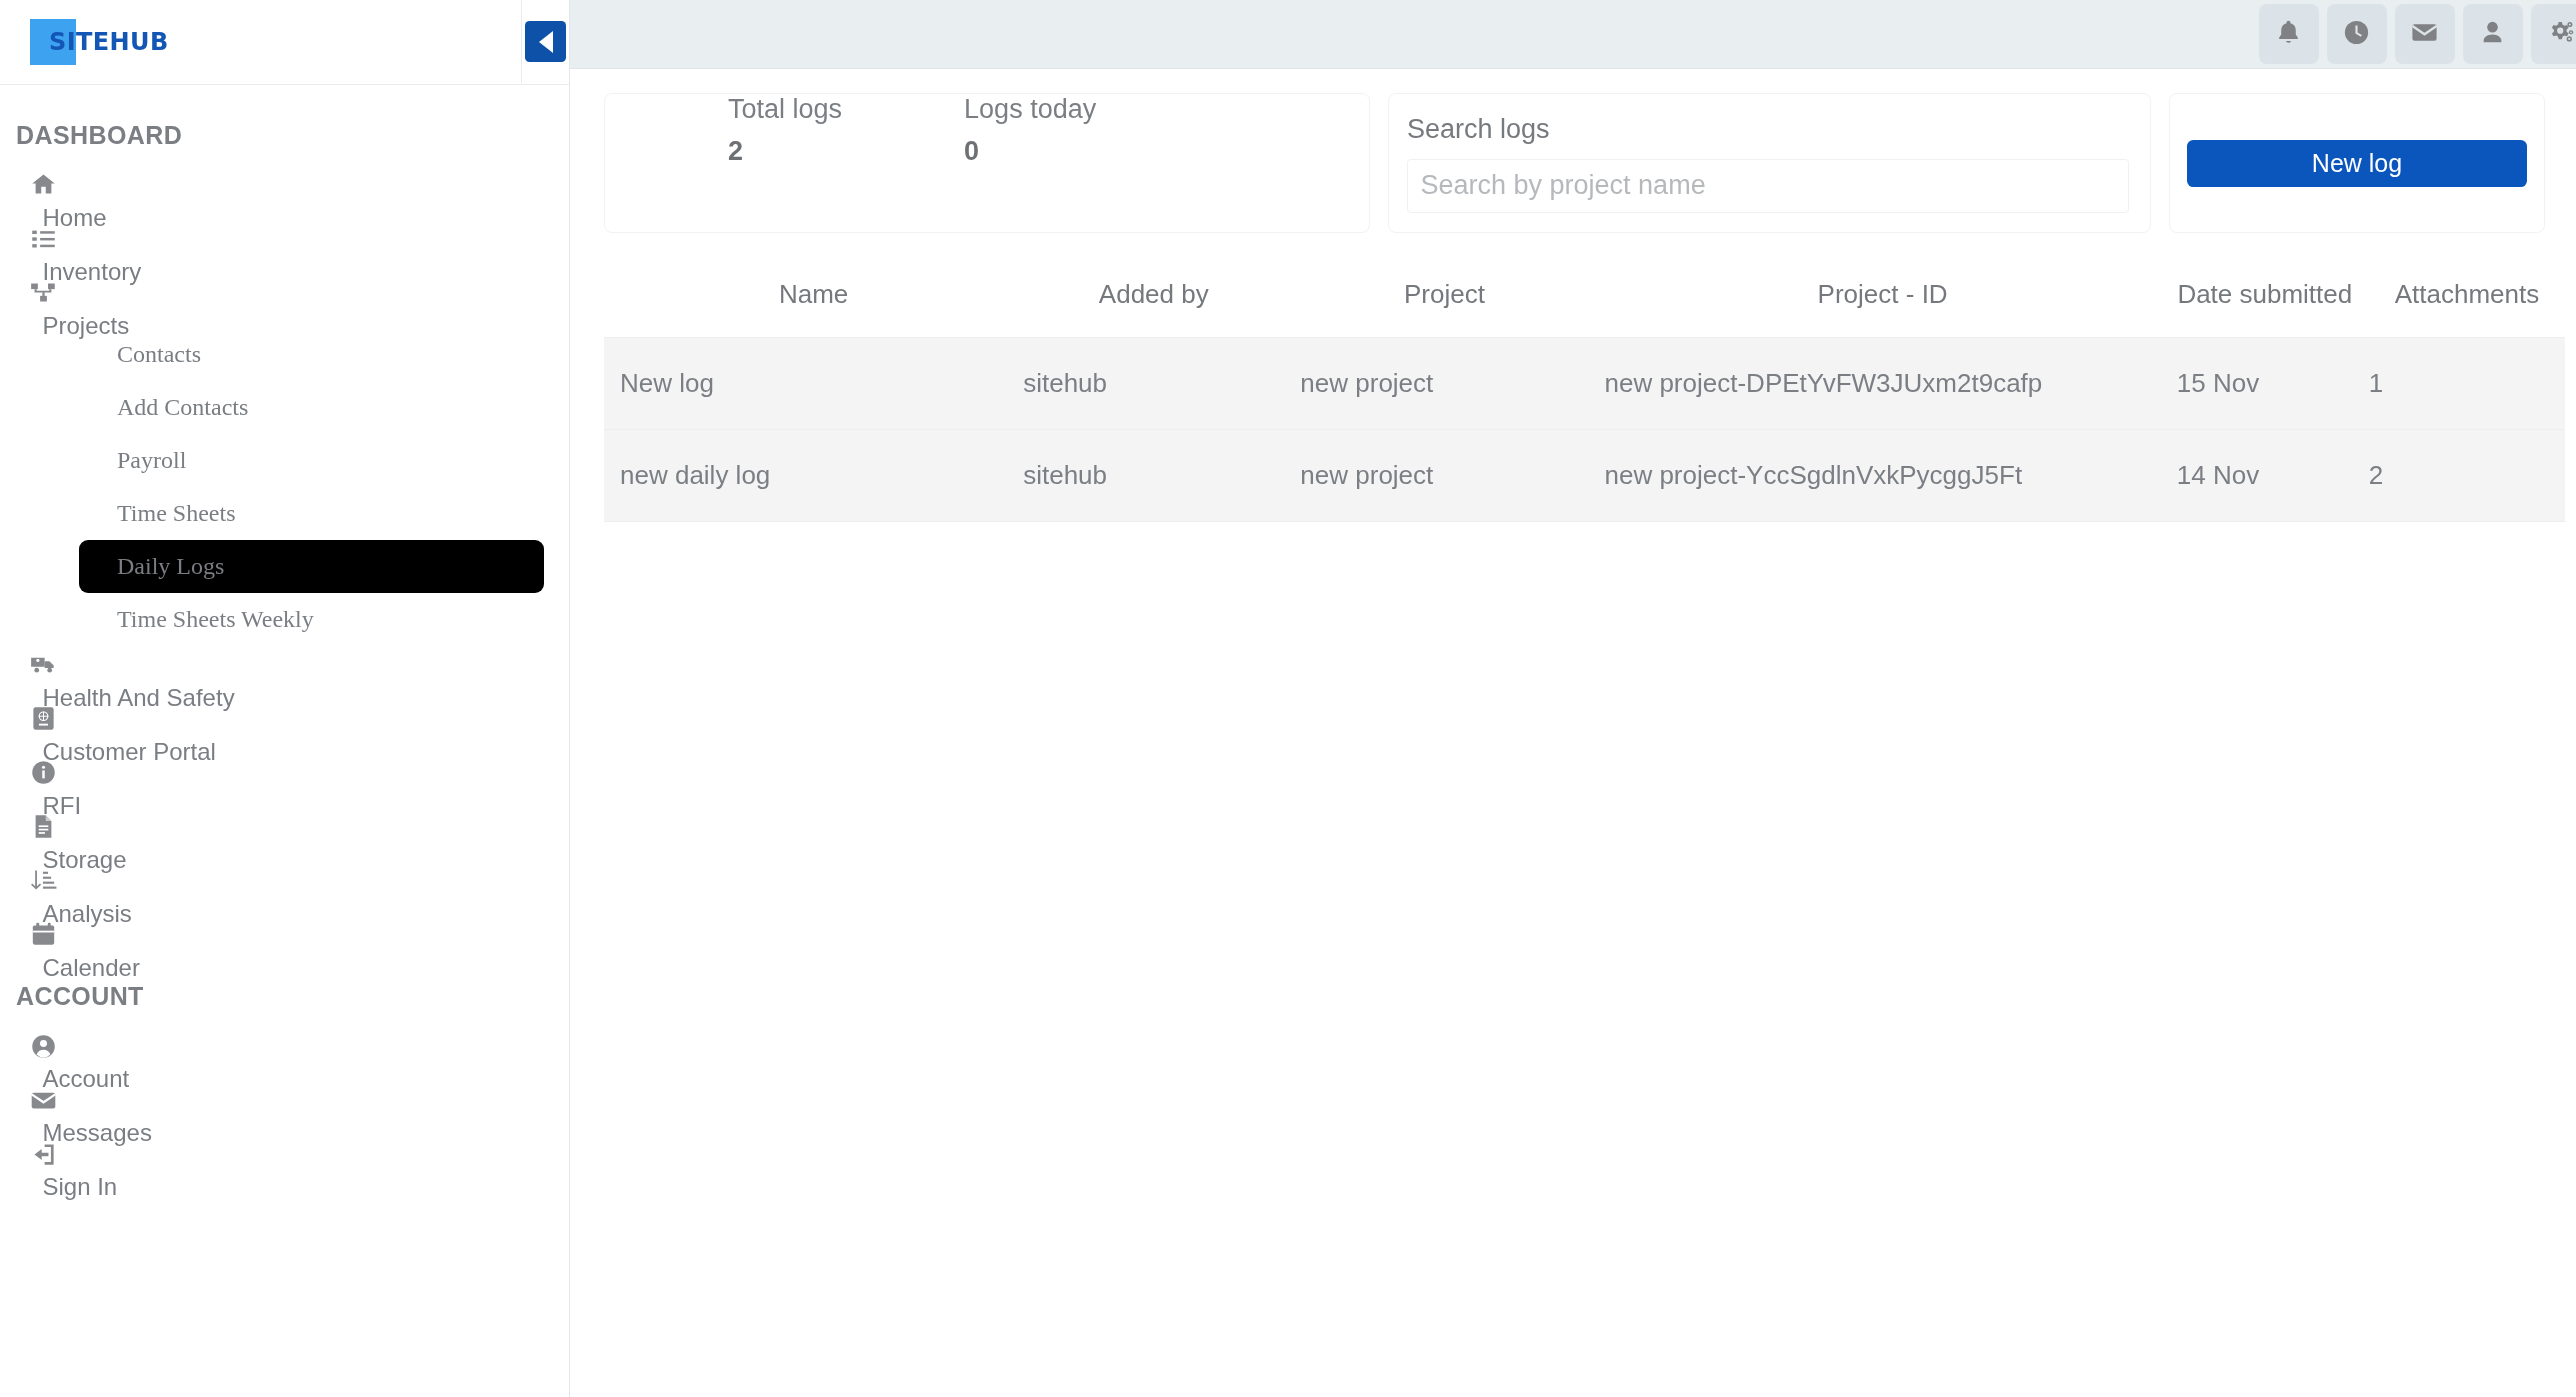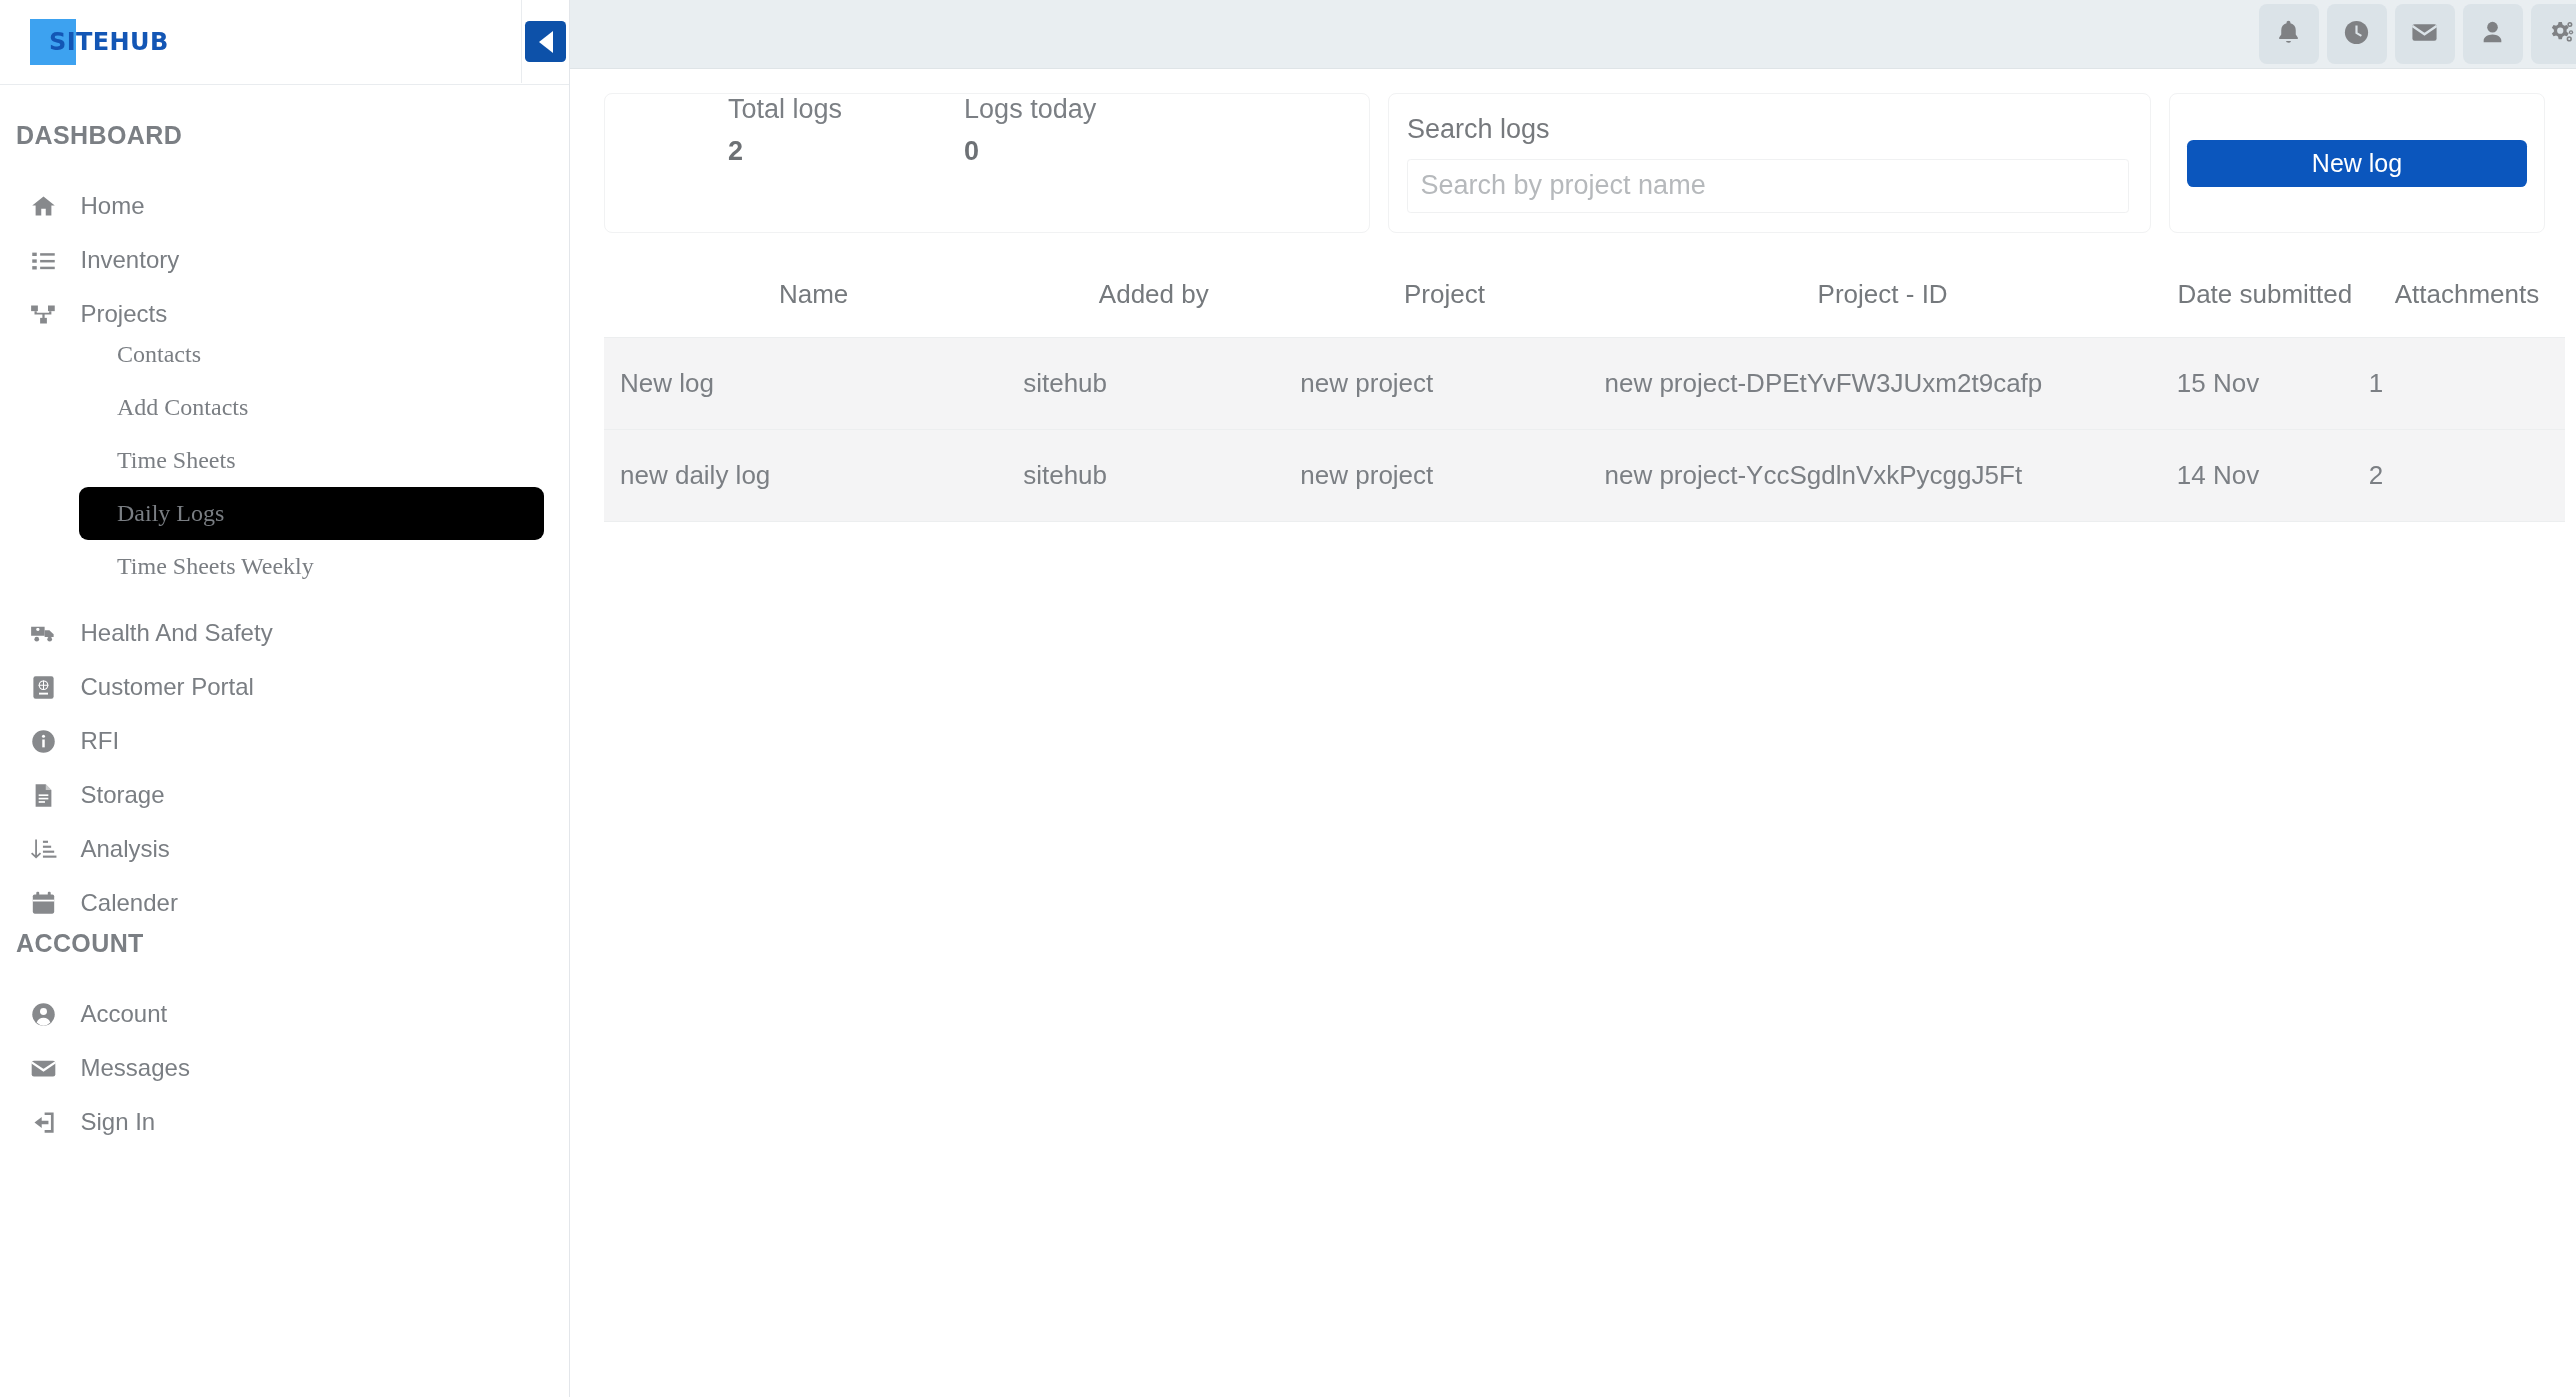--- a/index.html
+++ b/index.html
@@ -59,25 +59,26 @@
 
   .sidebar-body {
     flex: 1 1 auto; overflow: hidden;
     padding-top: 23px;
   }
   .section-title {
     font-size: 25px; font-weight: bold; color: #7b7f84;
     padding: 12.5px 0 16px 16px; letter-spacing: 0.4px;
   }
   .nav-item {
-    display: flex; align-items: flex-end;
+    display: flex; align-items: flex-start;
     height: 54px;
     padding-left: 30px;
     color: #7a7e83; font-size: 24px;
     cursor: pointer;
+    flex-direction: column;
   }
   .nav-item .ico {
     width: 38px; flex: 0 0 38px;
     display: flex; align-items: center; justify-content: flex-start;
     color: #87898c;
   }
   .nav-item .lbl { margin-left: 12.5px; white-space: nowrap; }
   .sub-list { padding-left: 0; }
   .sub-item {
     height: 53px; display: flex; align-items: center;
@@ -235,20 +236,23 @@
         <span class="lbl">Projects</span>
       </div>
 
 
       <div class="sub-list">
         <div class="sub-item">
           <span>Contacts</span>
         </div>
         <div class="sub-item">
           <span>Add Contacts</span>
+        </div>
+        <div class="sub-item">
+          <span>Payroll</span>
         </div>
         <div class="sub-item">
           <span>Time Sheets</span>
         </div>
         <div class="sub-item active">
           <span>Daily Logs</span>
         </div>
         <div class="sub-item">
           <span>Time Sheets Weekly</span>
         </div>

